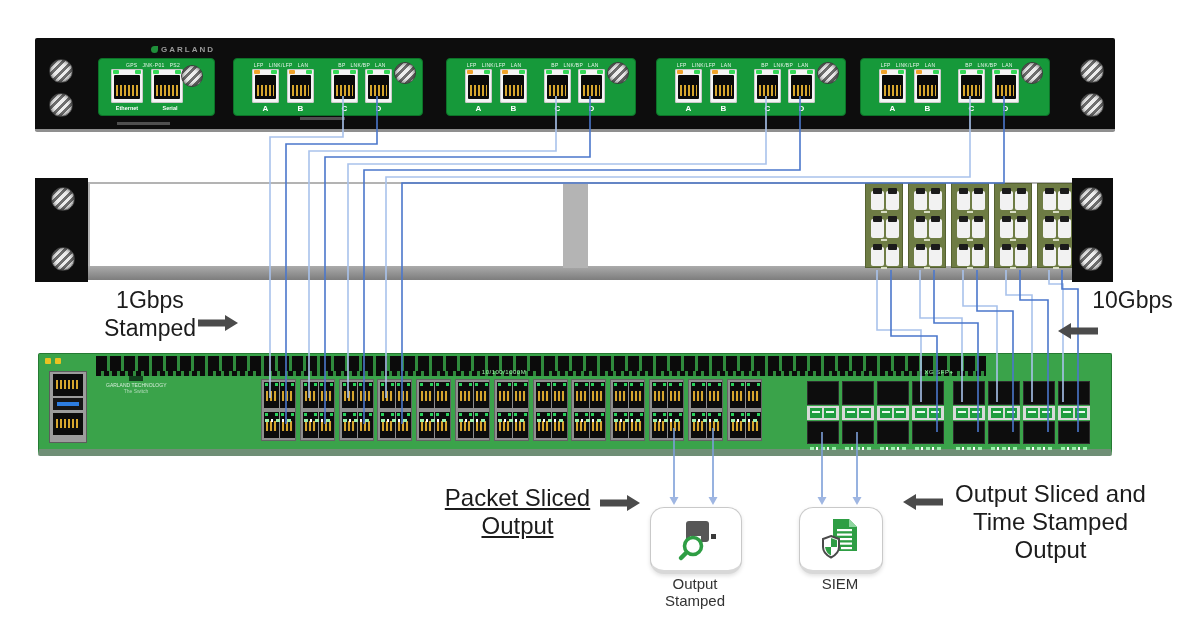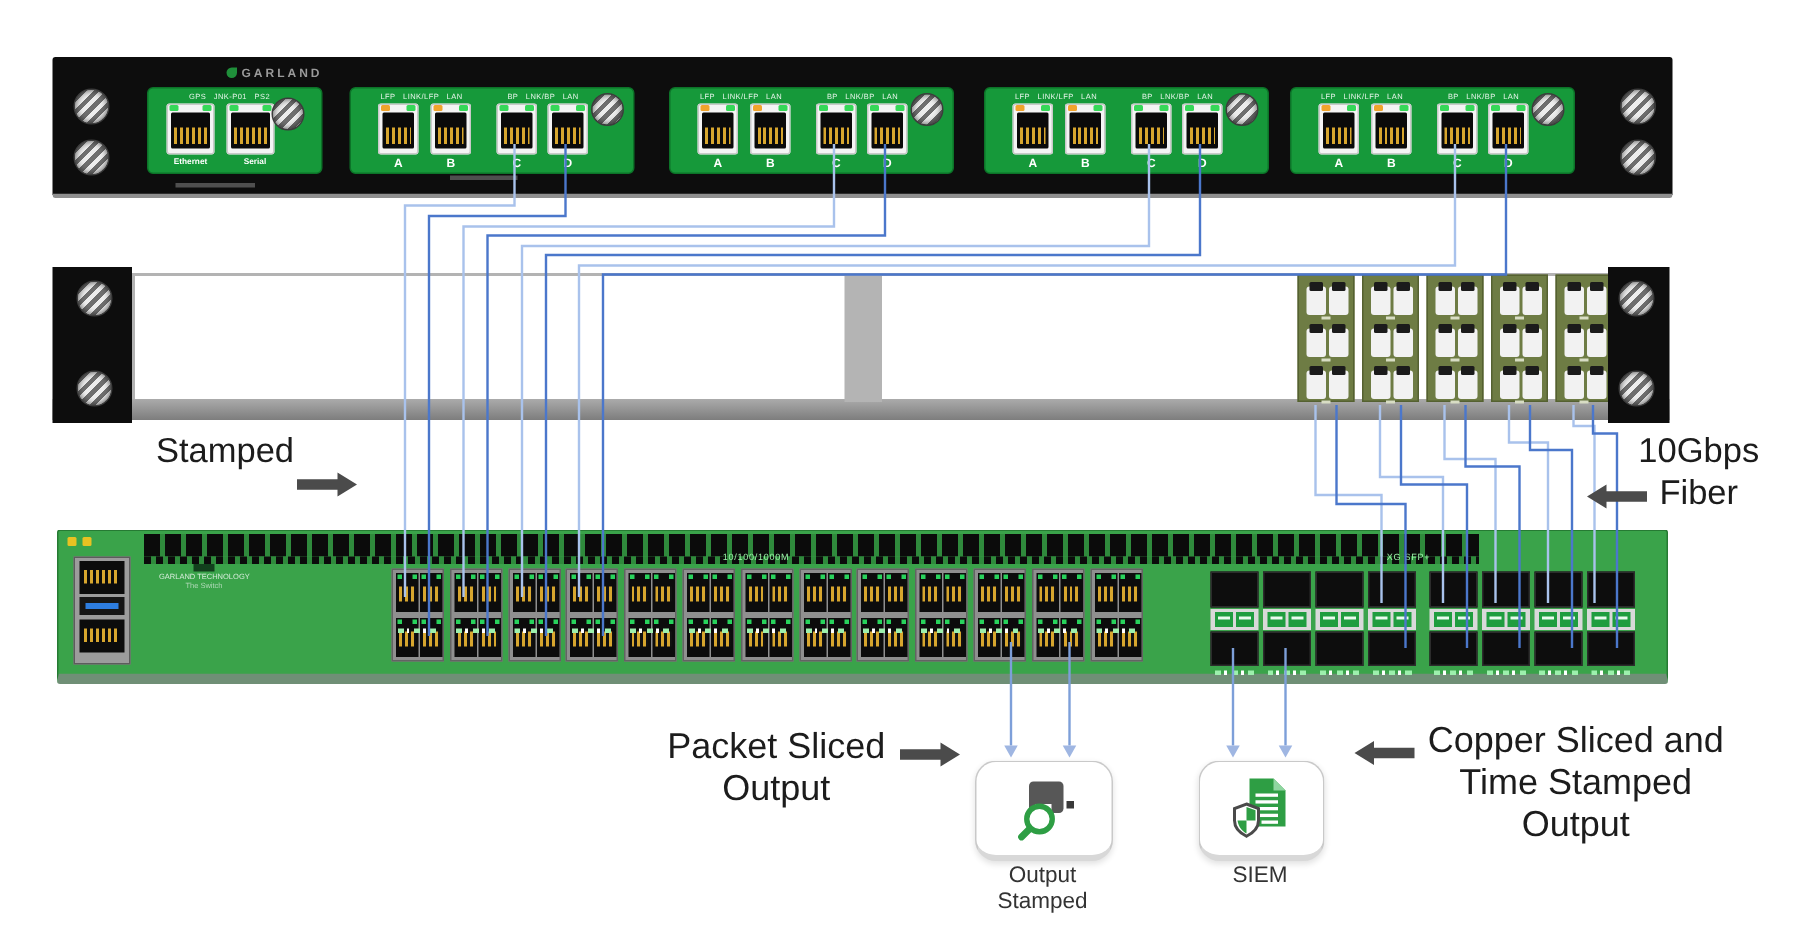--- a/index.html
+++ b/index.html
@@ -707,33 +707,33 @@
             <div class="stab" style="left: 3px;"></div>
             <div class="stab" style="left: 17px;"></div>
           </div>
           <div class="scage" style="top: 40px; height: 23px;"></div>
           <div class="smark"></div>
         </div>
       </div>
   </div>
 
   <div class="biglab s23" style="left:65px;top:286px;width:170px;">
+    <div>1Gbps</div>
     <div>Stamped</div>
   </div>
   <div class="biglab s23" style="left:1065px;top:286px;width:135px;">
     <div>10Gbps</div>
-    <div>Fiber</div>
-  </div>
-
-  <div class="biglab s24" style="left:430px;top:484px;width:175px;">
+  </div>
+
+  <div class="biglab s24" style="left:430px;top:484px;width:175px;text-decoration:underline;">
     <div>Packet Sliced</div>
     <div>Output</div>
   </div>
   <div class="biglab s24" style="left:948px;top:480px;width:205px;">
-    <div>Copper Sliced and</div>
+    <div>Output Sliced and</div>
     <div>Time Stamped</div>
     <div>Output</div>
   </div>
 
   <div class="app-icon" style="left:650px;top:507px;">
     <svg width="48" height="48" viewBox="0 0 48 48">
       <rect x="14" y="6" width="23" height="21" rx="3" fill="#575757"></rect>
       <rect x="18" y="21" width="11" height="4" fill="#ffffff"></rect>
       <rect x="39" y="19" width="5" height="5" fill="#3a3a3a"></rect>
       <circle cx="21" cy="31" r="8.5" fill="#ffffff" stroke="#2e9e44" stroke-width="3.6"></circle>

